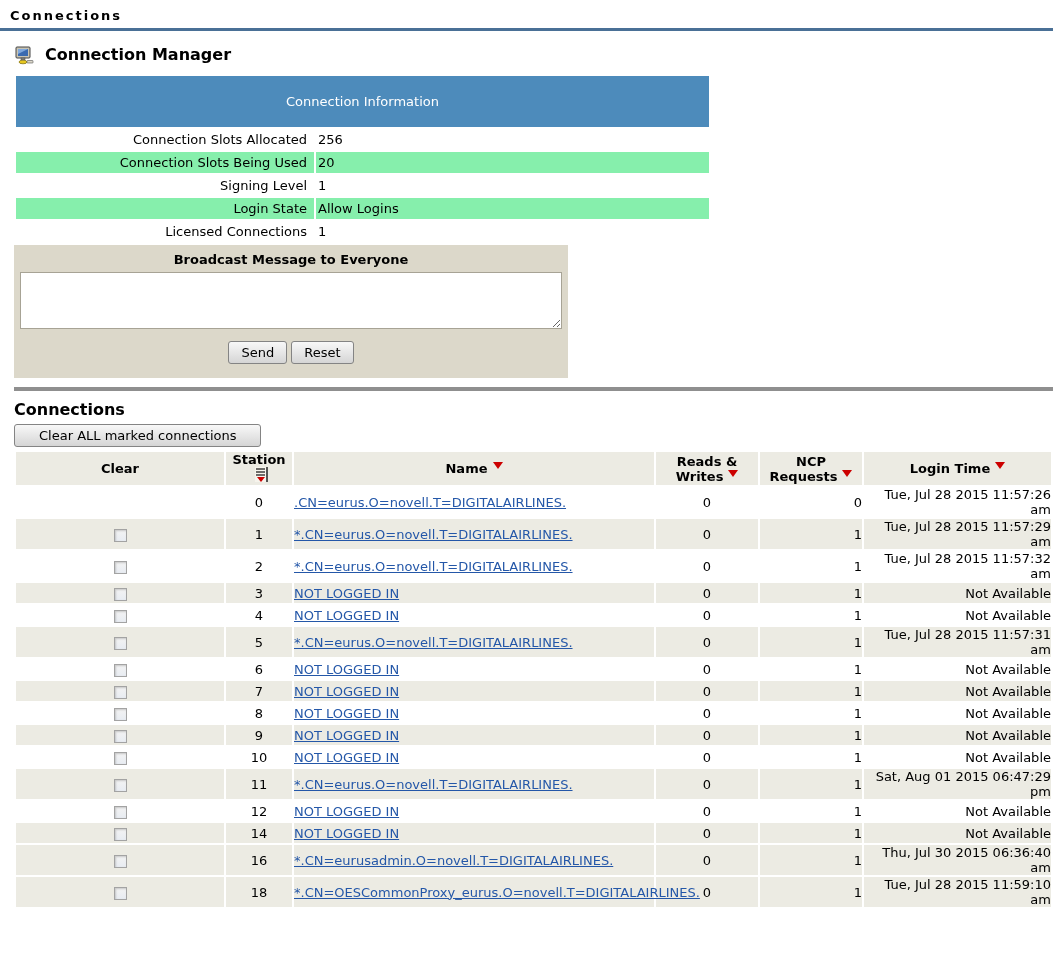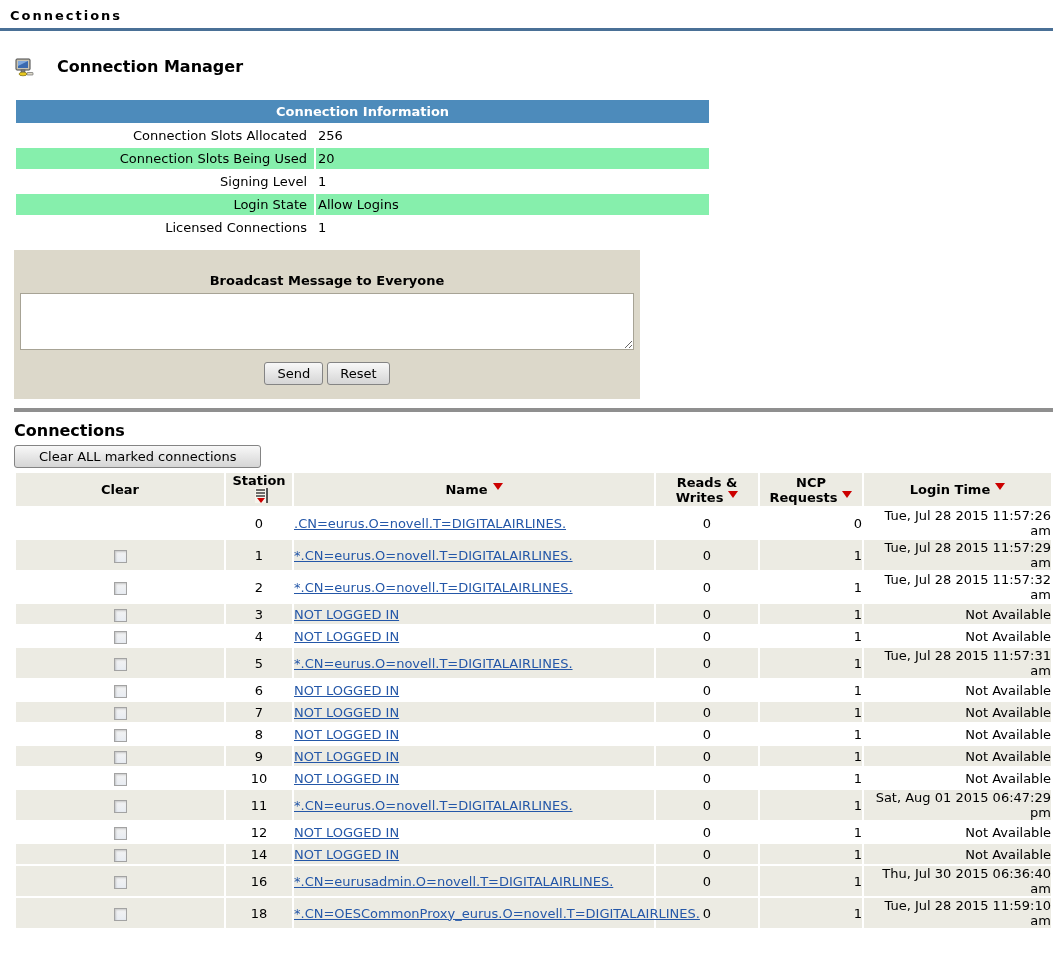--- a/index.html
+++ b/index.html
@@ -10,38 +10,38 @@
   }
   
   .page-title{
     padding:8px 0 3px 10px;
     font-size:13px;font-weight:bold;letter-spacing:2px;
   }
   .title-rule{height:3px;background:#4a7096;margin-top:2px;}
   .content{margin-left:14px;width:1039px;}
   
   .section-head{display:flex;align-items:center;margin:10px 0 6px 0;gap:7px;}
-  .section-head h1{font-size:16px;font-weight:bold;margin:16px;}
+  .section-head h1{font-size:16px;font-weight:bold;margin:4px;}
   h2.sub{font-size:16px;font-weight:bold;margin:9px 0 5px 0;}
   
   table{border-collapse:separate;border-spacing:2px;}
   th.banner{
-    background:#4d8bbb;color:#fff;font-weight:bold;font-size:13px;
-    height:19px;text-align:center;padding:2px;
+    background:#4d8bbb;color:#fff;font-weight:normal;font-size:13px;
+    height:19px;text-align:center;padding:16px;
   }
   
   table.info{width:697px;table-layout:fixed;}
   table.info td{height:21px;vertical-align:middle;padding:0;}
   table.info td.lbl{text-align:right;padding-right:7px;}
   table.info td.val{text-align:left;padding-left:2px;}
   table.info tr.alt td{background:#86efac;}
   
   .broadcast{
-    width:626px;background:#dcd8ca;box-sizing:border-box;
-    padding:21px 6px 14px 6px;margin-top:10px;
+    width:554px;background:#dcd8ca;box-sizing:border-box;
+    padding:5px 6px 14px 6px;margin-top:1px;
   }
   .broadcast-title{text-align:center;font-weight:bold;font-size:13px;padding:2px 0 5px 0;}
   .broadcast textarea{
     display:block;width:100%;height:57px;box-sizing:border-box;
     border:1px solid #a7a395;background:#fff;resize:both;
     font-family:inherit;font-size:13px;
   }
   .broadcast-buttons{text-align:center;margin-top:12px;}
   
   .btn{

